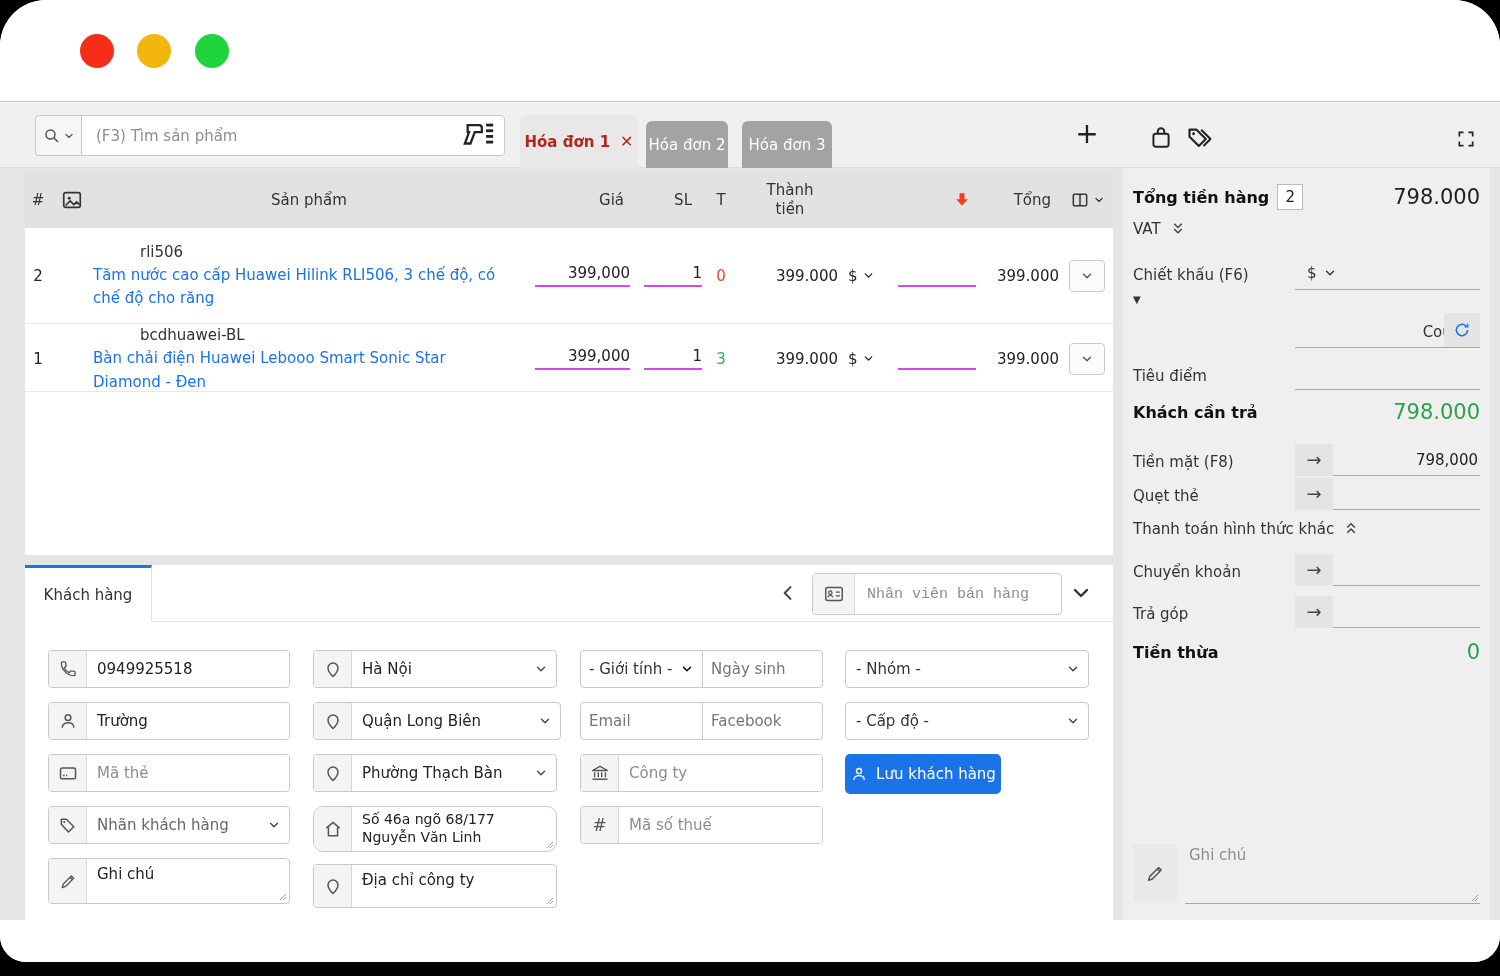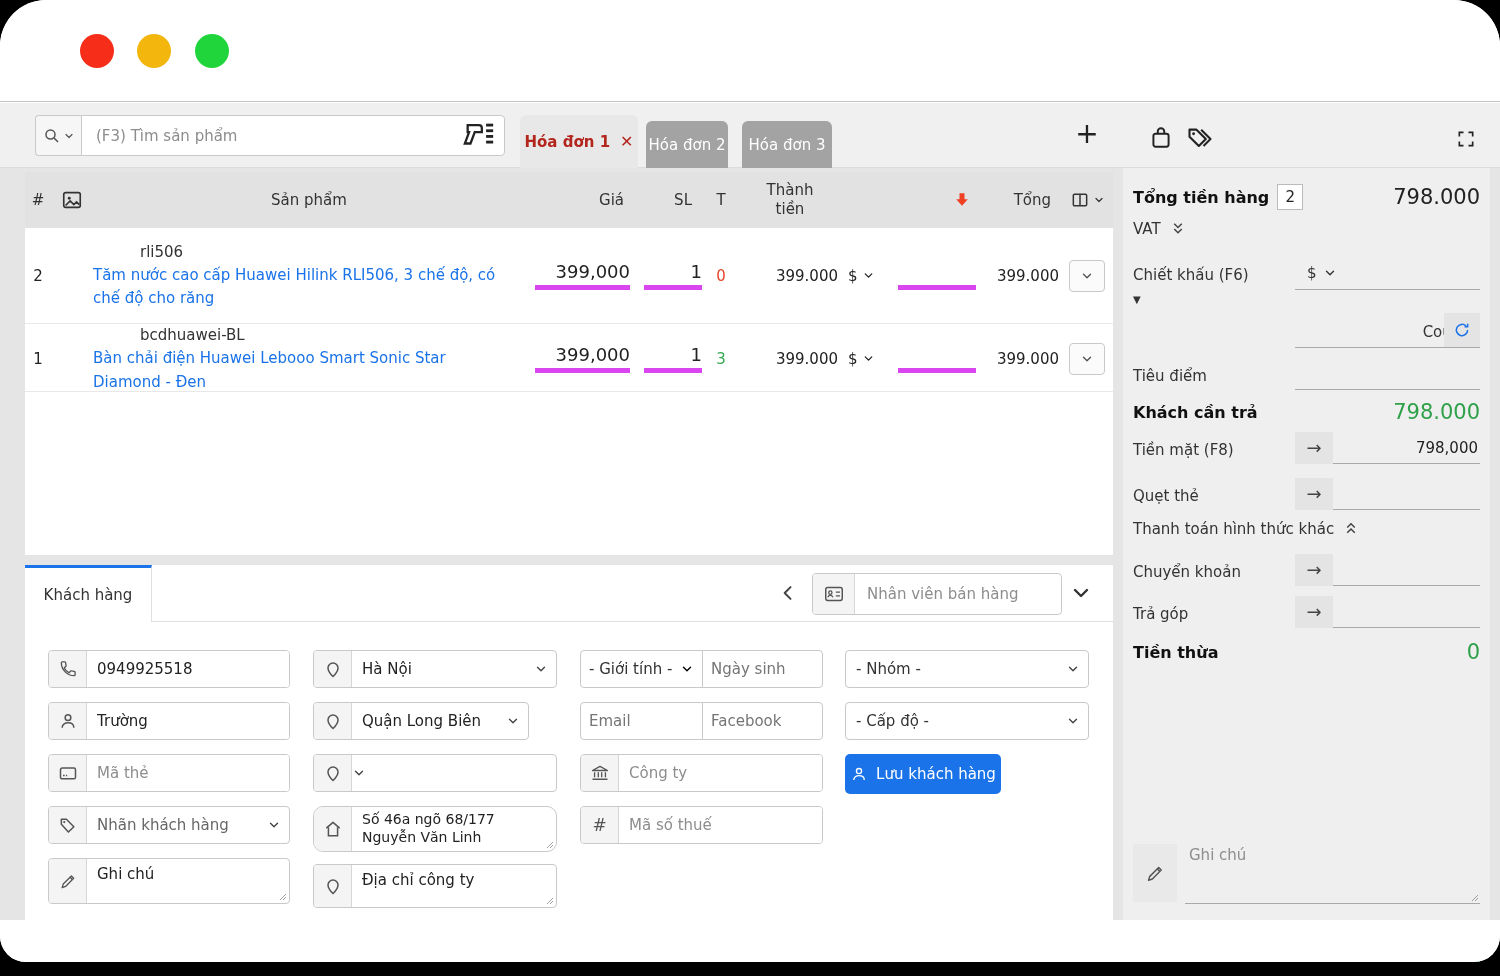--- a/index.html
+++ b/index.html
@@ -28,38 +28,38 @@
   
   .tablebox { position:absolute; left:25px; top:172px; width:1088px; }
   .thead { background:#e3e2e2; height:56px; font-size:15px; color:#333; }
   .trow { display:grid; grid-template-columns:26px 42px 1fr 105px 72px 38px 100px 50px 86px 85px 52px; align-items:center; }
   .tbody { background:#fff; height:327px; }
   .prow { background:#fff; border-bottom:1px solid #e8e8e8; font-size:15px; color:#222; }
   .cell-c { text-align:center; }
   .cell-r { text-align:right; }
   .pname { color:#1a73e8; line-height:1.55; }
   .pcode { color:#333; line-height:1.55;margin-left:47px; }
-  .uline { border:none; border-bottom:5px solid #d946ef; background:transparent; font-size:18px; font-family:inherit; color:#222; }
+  .uline { border:none; border-bottom:2px solid #d946ef; background:transparent; font-size:15px; font-family:inherit; color:#222; }
   .price-in { width:95px; text-align:right; margin-left:10px; padding-bottom:3px; }
   .qty-in { width:58px; text-align:right; margin-left:14px; padding-bottom:3px; }
   .disc-in { width:78px; margin-left:8px; padding-bottom:3px; text-align:right; }
   .t-neg { color:#e8442b; } .t-pos { color:#34a853; }
   .curr { display:flex; align-items:center; gap:4px; justify-content:flex-start; padding-left:8px; color:#222; }
   .rowmenu { width:36px; height:32px; border:1px solid #c9c9c9; border-radius:4px; background:#fbfbfb; display:flex; align-items:center; justify-content:center; color:#555; margin-left:8px; }
   .sorticon { display:flex; justify-content:flex-end; padding-right:4px; }
   .colicon { display:flex; align-items:center; gap:3px; justify-content:center; color:#333; }
 
   
   .customer { position:absolute; left:25px; top:565px; width:1088px; height:355px; background:#fff; }
   .ctabbar { position:absolute; left:0; top:0; width:100%; height:57px; border-bottom:1px solid #e0e0e0; background:#fff; }
   .ctab { position:absolute; left:0; top:0; width:127px; height:57px; background:#fff; border-top:3px solid #1a73e8; border-right:1px solid #e0e0e0; display:flex; align-items:center; justify-content:center; font-size:15px; color:#333; }
   .chevleft { position:absolute; left:753px; top:18px; color:#444; }
   .seller { position:absolute; left:787px; top:8px; width:250px; height:42px; border:1px solid #c9c9c9; border-radius:4px; display:flex; background:#fff; overflow:hidden; }
   .seller .fic { width:42px; }
-  .sellertext { flex:1; display:flex; align-items:center; padding-left:12px; font-size:15px; color:#8d8d8d; }
+  .sellertext { flex:1; display:flex; align-items:center; padding-left:12px; font-size:15px; color:#8d8d8d;font-family:Liberation Mono, monospace; }
   .bigchev { position:absolute; left:1044px; top:16px; color:#333; }
 
   .fld { position:absolute; height:38px; border:1px solid #c9c9c9; border-radius:4px; background:#fff; display:flex; overflow:hidden; }
   .fic { width:38px; background:#f4f4f4; border-right:1px solid #d6d6d6; display:flex; align-items:center; justify-content:center; color:#555; flex:none; }
   .fld input { flex:1; border:none; outline:none; padding:0 10px; font-size:15px; font-family:inherit; color:#222; background:#fff; min-width:0; }
   .fld input::placeholder, .ph { color:#8d8d8d; }
   .ftext { flex:1; display:flex; align-items:center; padding:0 10px; font-size:15px; color:#333; }
   .fchev { display:flex; align-items:center; padding-right:8px; color:#444; }
   .ftextarea { flex:1; font-size:15px; padding:6px 10px; color:#222; line-height:1.25; position:relative; }
   .grip { position:absolute; right:2px; bottom:2px; color:#888; }
@@ -429,39 +429,40 @@
             <use href="#i-pin"></use>
           </svg>
         </span>
       <span class="ftext" style="color:#222;">Hà Nội</span>
       <span class="fchev">
           <svg class="ic" width="14" height="14">
             <use href="#i-chev"></use>
           </svg>
         </span>
     </div>
-    <div class="fld" style="left:288px; top:137px; width:216px;">
+    <div class="fld" style="left:288px; top:137px; width:248px;">
       <span class="fic">
           <svg class="ic" width="20" height="20">
             <use href="#i-pin"></use>
           </svg>
         </span>
       <span class="ftext" style="color:#222;">Quận Long Biên</span>
       <span class="fchev">
           <svg class="ic" width="14" height="14">
             <use href="#i-chev"></use>
           </svg>
         </span>
     </div>
     <div class="fld" style="left:288px; top:189px; width:244px;">
       <span class="fic">
           <svg class="ic" width="20" height="20">
             <use href="#i-pin"></use>
           </svg>
         </span>
+      <span class="ftext" style="color:#222;">Phường Thạch Bàn</span>
       <span class="fchev">
           <svg class="ic" width="14" height="14">
             <use href="#i-chev"></use>
           </svg>
         </span>
     </div>
     <div class="fld" style="left:288px; top:241px; width:244px; height:46px;border-radius:10px;">
       <span class="fic">
           <svg class="ic" width="20" height="20">
             <use href="#i-home"></use>
@@ -592,21 +593,21 @@
       <div class="uline2">
         <input class="payval" style="">
       </div>
     </div>
 
     <div class="srow" style="top:232px;">
       <span class="sbold">Khách cần trả</span>
       <span class="amount-green">798.000</span>
     </div>
 
-    <div class="srow payrow" style="top:264px; height:36px;">
+    <div class="srow payrow" style="top:276px; height:36px;">
       <span class="slabel">Tiền mặt (F8)</span>
       <div class="uline2">
         <span class="abtn">→</span>
         <input class="payval" value="798,000" style="">
       </div>
     </div>
 
     <div class="srow payrow" style="top:310px; height:36px;">
       <span class="slabel">Quẹt thẻ</span>
       <div class="uline2">

